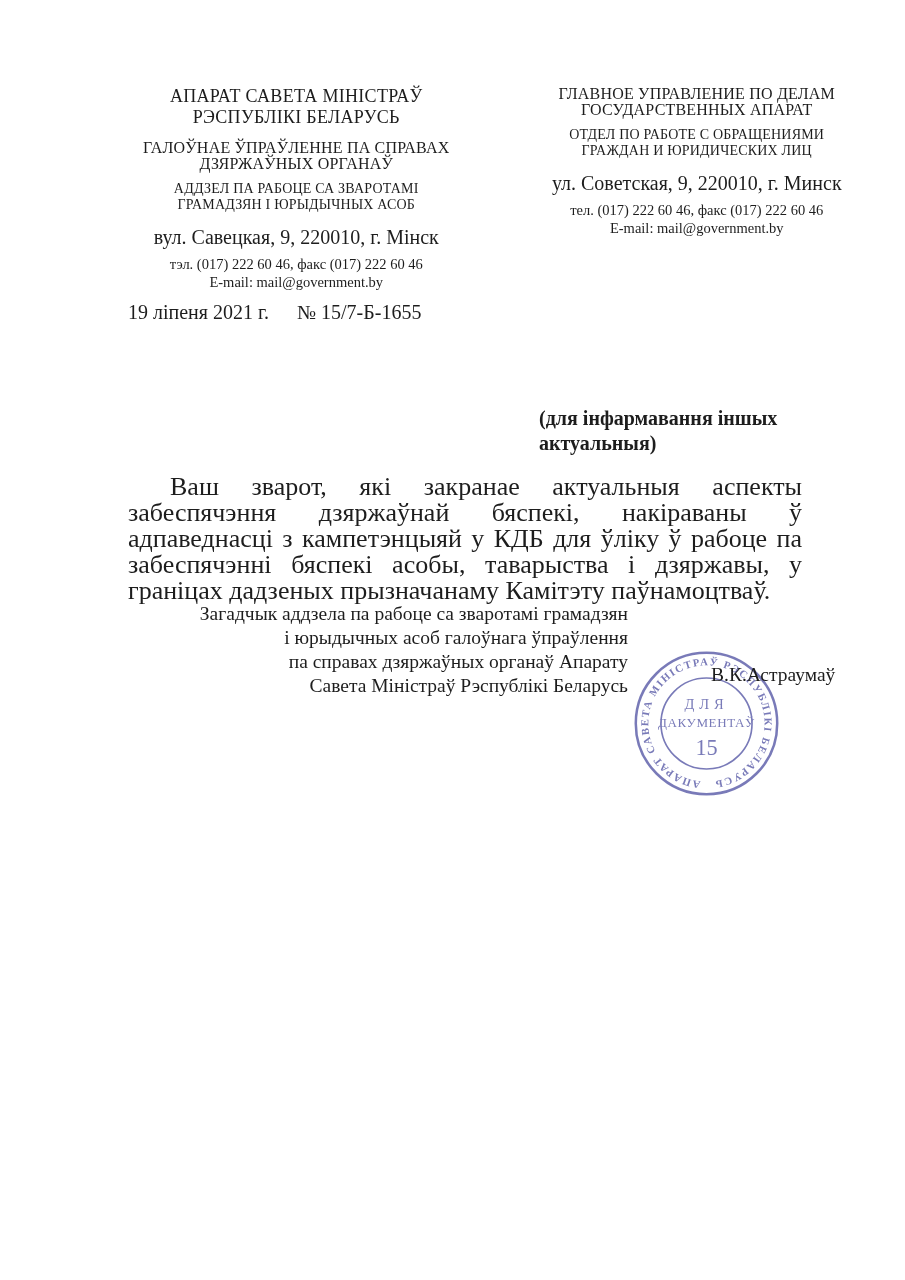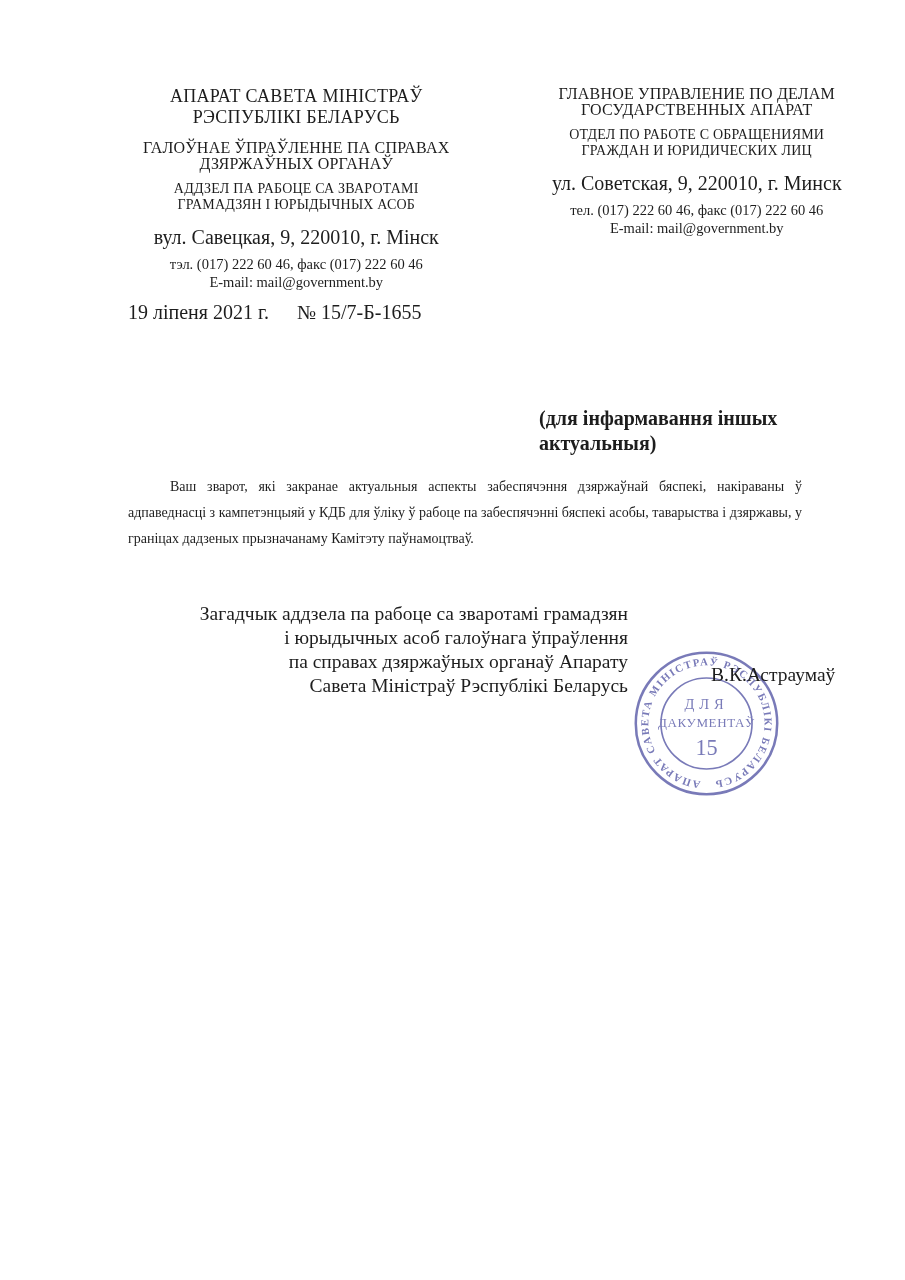--- a/index.html
+++ b/index.html
@@ -51,21 +51,21 @@
     line-height: 25px;
     font-weight: bold;
   }
 
   
   .body-par {
     position: absolute;
     top: 474px;
     left: 128px;
     width: 674px;
-    font-size: 14px;
+    font-size: 26px;
     line-height: 26px;
     text-align: justify;
     text-indent: 42px;
   }
 
   
   .signature {
     position: absolute;
     top: 602px;
     left: 128px;

